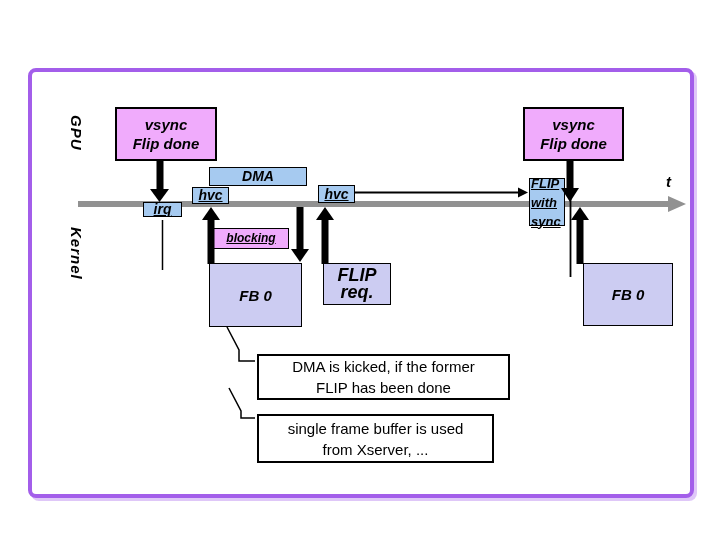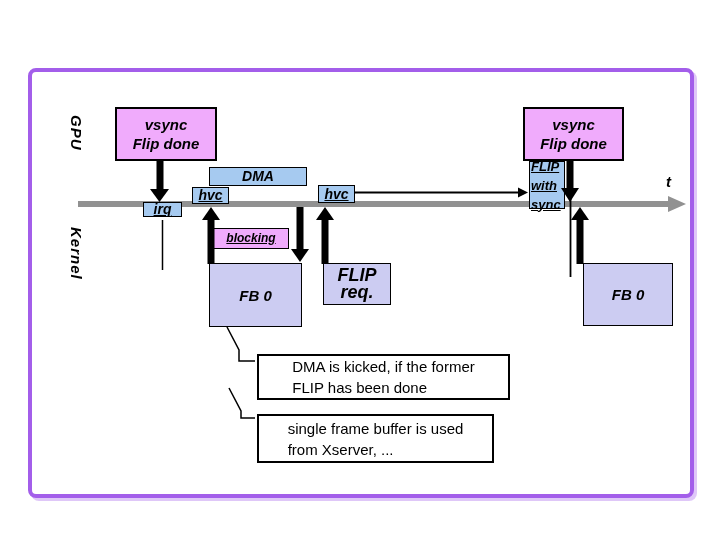--- a/index.html
+++ b/index.html
@@ -23,21 +23,21 @@
     font-weight:bold;font-style:italic;font-size:14px;line-height:17px;
   }
   .pre{white-space:pre-line;}
   .blue{background:#a6caf0;}
   .lav{background:#ccccf2;}
   .white{background:#f0abfc;}
   .ul{text-decoration:underline;}
   .vsync{width:102px;height:54px;border-width:2px;font-size:15px;line-height:19px;}
   .callout{
     position:absolute;box-sizing:border-box;border:2.2px solid #000;background:#fff;
-    display:flex;align-items:center;justify-content:center;
+    display:flex;align-items:center;justify-content:center;text-align:center;
     font-weight:normal;font-style:normal;font-size:15px;line-height:21px;
   }
   .t-label{position:absolute;font-weight:bold;font-style:italic;font-size:15px;}
   svg.layer{position:absolute;left:0;top:0;pointer-events:none;}
 </style>
 </head>
 <body>
 
 <div class="slide">
 
@@ -53,21 +53,21 @@
   <div class="t-label" style="left:666px;top:173px;">t</div>
 
   <div class="box white vsync pre" style="left:115px;top:107px;">vsync
 Flip done</div>
   <div class="box white vsync pre" style="left:523px;top:107px;width:101px;">vsync
 Flip done</div>
 
   <div class="box blue" style="left:209px;top:167px;width:98px;height:19px;">DMA</div>
   <div class="box blue ul" style="left:192px;top:187px;width:37px;height:17px;">hvc</div>
   <div class="box blue ul" style="left:318px;top:185px;width:37px;height:18px;">hvc</div>
-  <div class="box blue ul pre" style="left:529px;top:161px;width:36px;height:48px;font-size:13px;line-height:19px;justify-content:flex-start;text-align:left;padding-left:1px;">FLIP
+  <div class="box blue ul pre" style="left:529px;top:178px;width:36px;height:48px;font-size:13px;line-height:19px;justify-content:flex-start;text-align:left;padding-left:1px;">FLIP
 with
 sync</div>
 
   <div class="box blue ul" style="left:143px;top:202px;width:39px;height:15px;">irq</div>
   <div class="box white ul" style="left:213px;top:228px;width:76px;height:21px;font-size:12px;">blocking</div>
   <div class="box lav" style="left:209px;top:263px;width:93px;height:64px;font-size:15px;">FB 0</div>
   <div class="box lav" style="left:323px;top:263px;width:68px;height:42px;font-size:18px;">FLIP req.</div>
   <div class="box lav" style="left:583px;top:263px;width:90px;height:63px;font-size:15px;">FB 0</div>
 
   <div class="callout pre" style="left:257px;top:354px;width:253px;height:46px;">DMA is kicked, if the former

